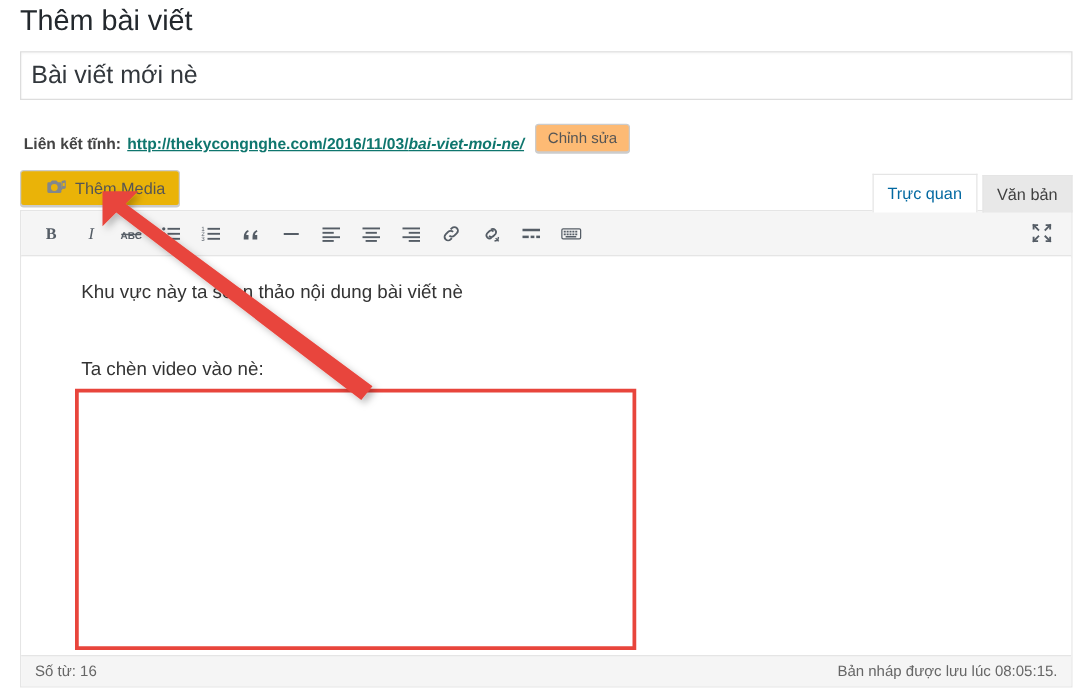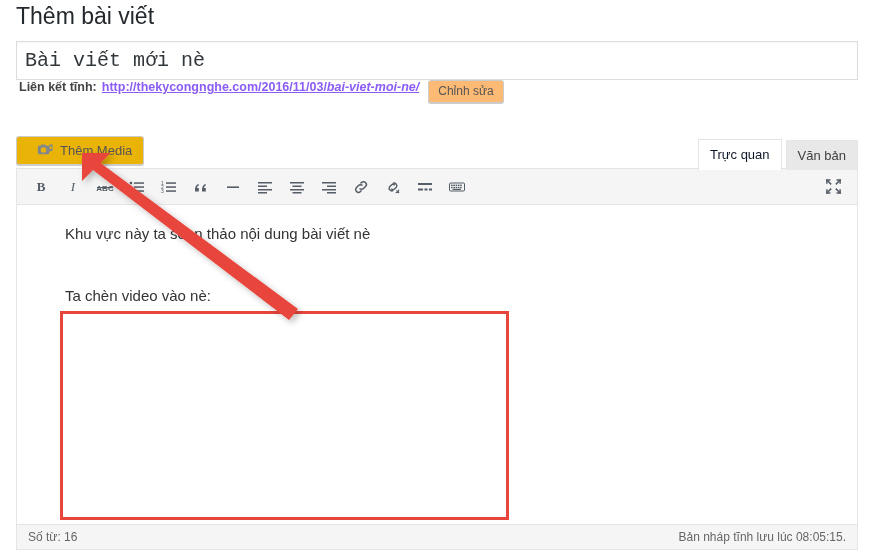--- a/index.html
+++ b/index.html
@@ -51,46 +51,46 @@
   }
   .title-input {
     display: block;
     width: 100%;
     height: 100%;
     box-sizing: border-box;
     border: 0;
     outline: none;
     background: transparent;
     padding: 0 8px;
-    font-family: Liberation Mono, monospace;
+    font-family: Liberation Sans, sans-serif;
     font-size: 20px;
     font-weight: 400;
     color: #32373c;
     line-height: 37px;
   }
 
   
   .permalink-row {
     position: absolute;
     left: 19px;
-    top: 80px;
+    top: 100px;
     height: 22px;
     display: flex;
-    align-items: flex-start;
+    align-items: flex-end;
     font-size: 12.5px;
     color: #444;
   }
   .permalink-label {
     font-weight: bold;
     color: #444;
     margin-right: 5px;
     white-space: nowrap;
   }
   .permalink-link {
-    color: #8b5cf6;
+    color: #0f766e;
     text-decoration: underline;
     font-weight: bold;
     font-size: 12.5px;
     white-space: nowrap;
     cursor: pointer;
   }
   .permalink-slug {
     font-style: italic;
     font-weight: bold;
   }
@@ -167,21 +167,21 @@
     color: #404040;
     background: #e8e8e8;
     border: 1px solid #e5e5e5;
     border-bottom: 0;
     margin-left: 4px;
     cursor: pointer;
     white-space: nowrap;
   }
   .tab.active {
     background: #ffffff;
-    color: #0f172a;
+    color: #0369a1;
     border-color: #e5e5e5;
     height: 31px;
   }
 
   
   .toolbar {
     position: absolute;
     left: 0; top: 0;
     right: 0;
     height: 36px;
@@ -443,21 +443,21 @@
       </div>
     </div>
 
     <div class="editor-body">
       <p class="editor-p">Khu vực này ta soạn thảo nội dung bài viết nè</p>
       <p class="editor-p second">Ta chèn video vào nè:</p>
     </div>
 
     <div class="statusbar">
       <span>Số từ: 16</span>
-      <span>Bản nháp tĩnh lưu lúc 08:05:15.</span>
+      <span>Bản nháp được lưu lúc 08:05:15.</span>
     </div>
   </div>
 
   <div class="anno-box"></div>
 
   <svg class="anno-arrow" viewBox="0 0 240 180">
     <defs>
       <filter id="shadow" x="-30%" y="-30%" width="180%" height="180%">
         <feDropShadow dx="3" dy="3" stdDeviation="3" flood-color="#000000" flood-opacity="0.25"></feDropShadow>
       </filter>

